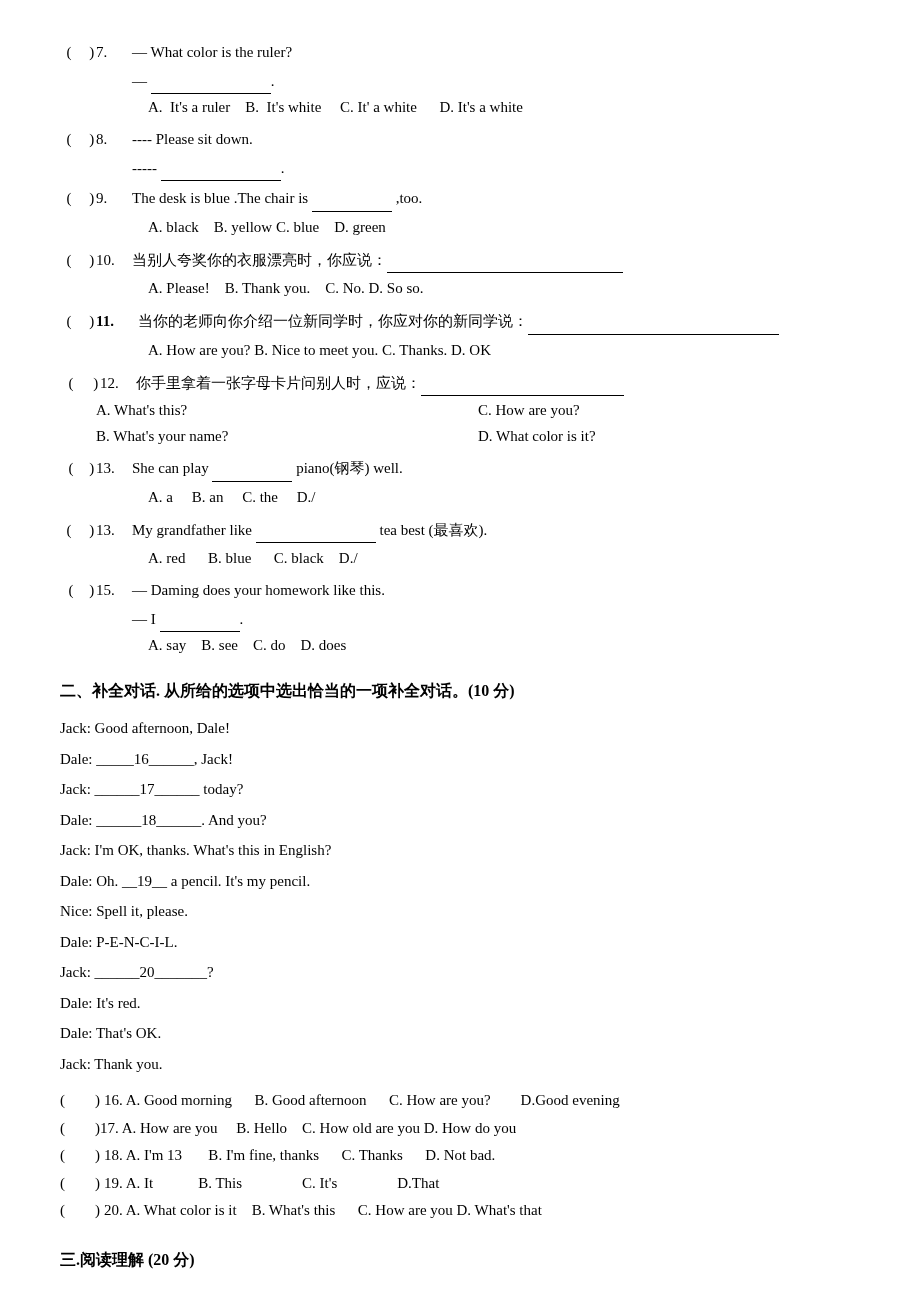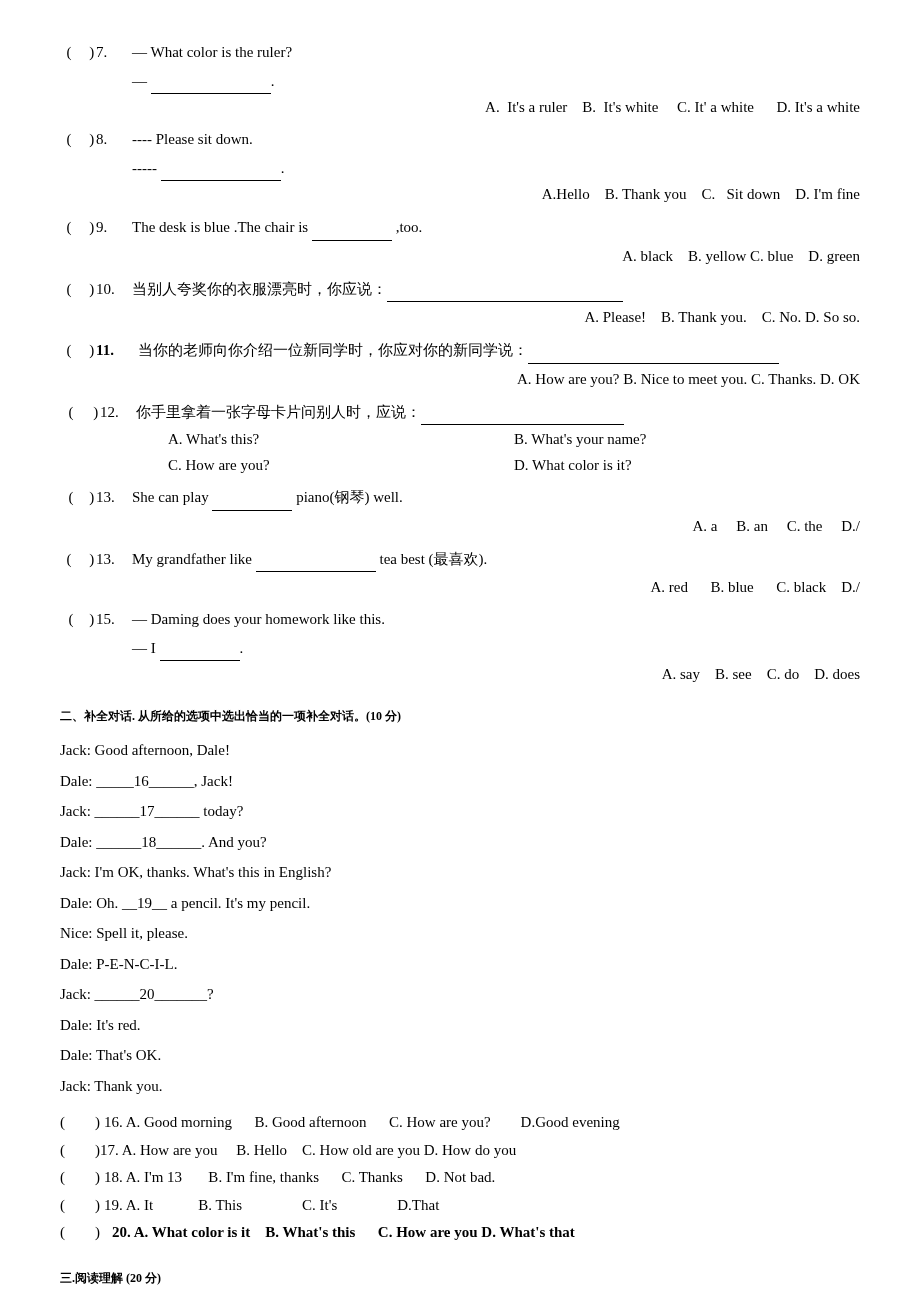--- a/index.html
+++ b/index.html
@@ -35,24 +35,23 @@
       min-width: 18px;
     }
     .q-num {
       display: inline-block;
       min-width: 36px;
     }
     .q-text {
       flex: 1;
     }
     .options-line {
-      margin-left: 64px;
+      margin-left: 88px;
       margin-bottom: 6px;
       line-height: 1.8;
-      text-align: right;
     }
     .blank {
       display: inline-block;
       border-bottom: 1px solid #000;
       min-width: 120px;
       vertical-align: bottom;
     }
     .blank-short {
       display: inline-block;
       border-bottom: 1px solid #000;
@@ -66,33 +65,33 @@
       vertical-align: bottom;
     }
     .blank-long {
       display: inline-block;
       border-bottom: 1px solid #000;
       min-width: 220px;
       vertical-align: bottom;
     }
     .section-header {
       font-weight: bold;
-      font-size: 12px;
+      font-size: 16px;
       margin: 18px 0 10px 0;
     }
     .dialogue-block {
       line-height: 1.9;
     }
     .dialogue-line {
       margin-bottom: 2px;
     }
     .two-col-options {
       display: grid;
       grid-template-columns: 1fr 1fr;
-      margin-left: 108px;
+      margin-left: 36px;
       margin-bottom: 6px;
     }
     .indent1 {
       margin-left: 72px;
     }
   </style>
 </head>
 <body>
 
 <div class="question-block">
@@ -113,23 +112,20 @@
 <div class="question-block">
   <div class="question-line">
     <span class="paren">(</span>
     <span class="paren-right">&nbsp;&nbsp;&nbsp;)</span>
     <span class="q-num">8.</span>
     <span class="q-text">---- Please sit down.</span>
   </div>
   <div class="indent1">
     ----- <span class="blank">&nbsp;</span>.
   </div>
-  <div class="options-line">
-    A.Hello &nbsp;&nbsp; B. Thank you &nbsp;&nbsp; C. &nbsp; Sit down &nbsp;&nbsp; D. I'm fine
-  </div>
 </div>
 
 <div class="question-block">
   <div class="question-line">
     <span class="paren">(</span>
     <span class="paren-right">&nbsp;&nbsp;&nbsp;)</span>
     <span class="q-num">9.</span>
     <span class="q-text">The desk is blue .The chair is <span class="blank-short">&nbsp;</span> ,too.</span>
   </div>
   <div class="options-line">
@@ -163,22 +159,22 @@
 
 <div class="question-block">
   <div class="question-line" style="align-items:baseline;">
     <span class="paren" style="margin-right:4px;">&nbsp;(</span>
     <span class="paren-right">&nbsp;&nbsp;&nbsp;)</span>
     <span class="q-num">12.</span>
     <span class="q-text">你手里拿着一张字母卡片问别人时，应说：<span class="blank-medium">&nbsp;&nbsp;&nbsp;&nbsp;&nbsp;&nbsp;&nbsp;&nbsp;&nbsp;&nbsp;&nbsp;&nbsp;&nbsp;&nbsp;&nbsp;&nbsp;&nbsp;&nbsp;&nbsp;&nbsp;&nbsp;&nbsp;&nbsp;&nbsp;&nbsp;&nbsp;&nbsp;&nbsp;&nbsp;&nbsp;&nbsp;&nbsp;&nbsp;&nbsp;&nbsp;&nbsp;&nbsp;&nbsp;&nbsp;&nbsp;&nbsp;&nbsp;&nbsp;&nbsp;&nbsp;&nbsp;&nbsp;&nbsp;&nbsp;&nbsp;&nbsp;&nbsp;&nbsp;&nbsp;</span></span>
   </div>
   <div class="two-col-options">
     <span>A. What's this?</span>
+    <span>C. How are you?</span>
     <span>B. What's your name?</span>
-    <span>C. How are you?</span>
     <span>D. What color is it?</span>
   </div>
 </div>
 
 <div class="question-block">
   <div class="question-line">
     <span class="paren">&nbsp;(</span>
     <span class="paren-right">&nbsp;&nbsp;&nbsp;)</span>
     <span class="q-num">13.</span>
     <span class="q-text">She can play <span class="blank-short">&nbsp;&nbsp;&nbsp;&nbsp;&nbsp;&nbsp;&nbsp;</span> piano(钢琴) well.</span>
@@ -244,17 +240,17 @@
   <div class="question-line">
     <span>(　　)</span>
     <span style="margin-left:4px;">18. A. I'm 13 &nbsp;&nbsp;&nbsp;&nbsp;&nbsp; B. I'm fine, thanks &nbsp;&nbsp;&nbsp;&nbsp; C. Thanks &nbsp;&nbsp;&nbsp;&nbsp; D. Not bad.</span>
   </div>
   <div class="question-line">
     <span>(　　)</span>
     <span style="margin-left:4px;">19. A. It &nbsp;&nbsp;&nbsp;&nbsp;&nbsp;&nbsp;&nbsp;&nbsp;&nbsp;&nbsp; B. This &nbsp;&nbsp;&nbsp;&nbsp;&nbsp;&nbsp;&nbsp;&nbsp;&nbsp;&nbsp;&nbsp;&nbsp;&nbsp;&nbsp; C. It's &nbsp;&nbsp;&nbsp;&nbsp;&nbsp;&nbsp;&nbsp;&nbsp;&nbsp;&nbsp;&nbsp;&nbsp;&nbsp;&nbsp; D.That</span>
   </div>
   <div class="question-line">
     <span>(　　)</span>
-    <span style="margin-left:12px;font-weight:bold;">20. A. What color is it &nbsp;&nbsp; B. What's this &nbsp;&nbsp;&nbsp;&nbsp; C. How are you D. What's that</span>
+    <span style="margin-left:4px;">20. A. What color is it &nbsp;&nbsp; B. What's this &nbsp;&nbsp;&nbsp;&nbsp; C. How are you D. What's that</span>
   </div>
 </div>
 
 <div class="section-header" style="margin-top:22px;">三.阅读理解 (20 分)</div>
 
 </body></html>

